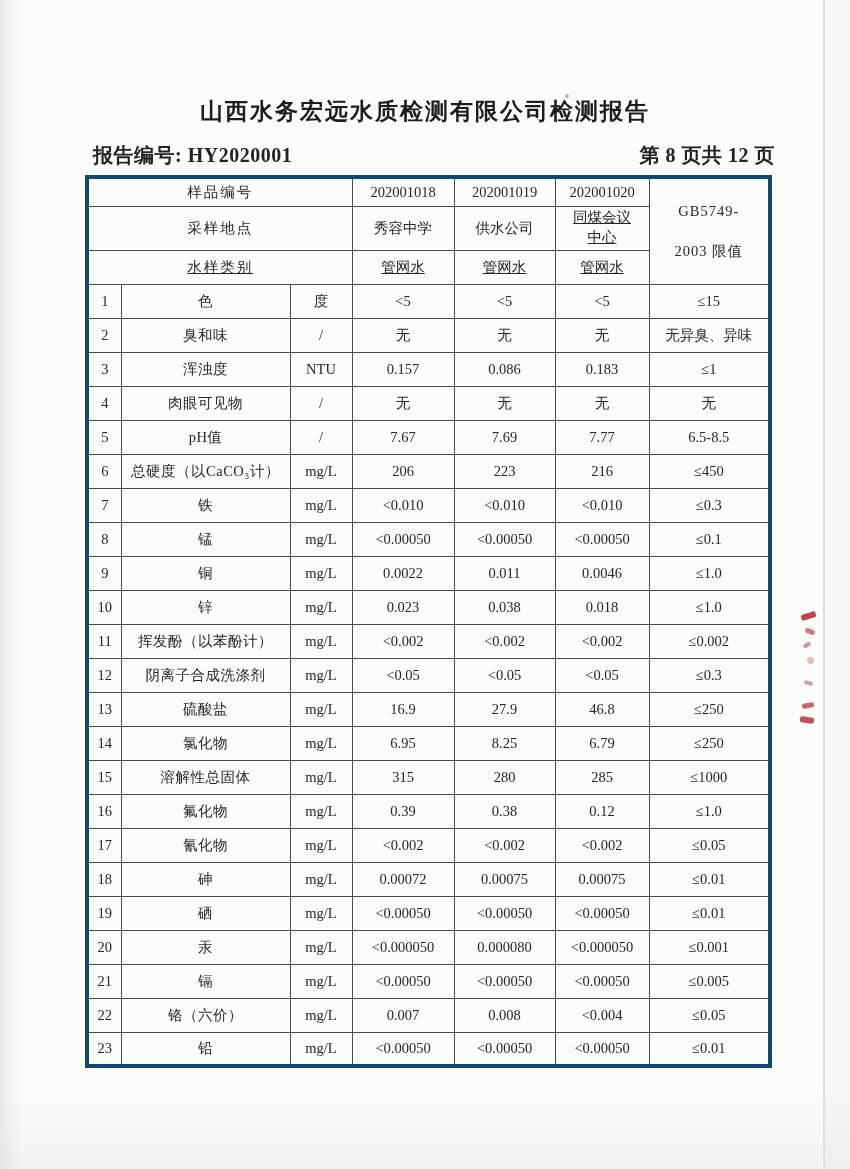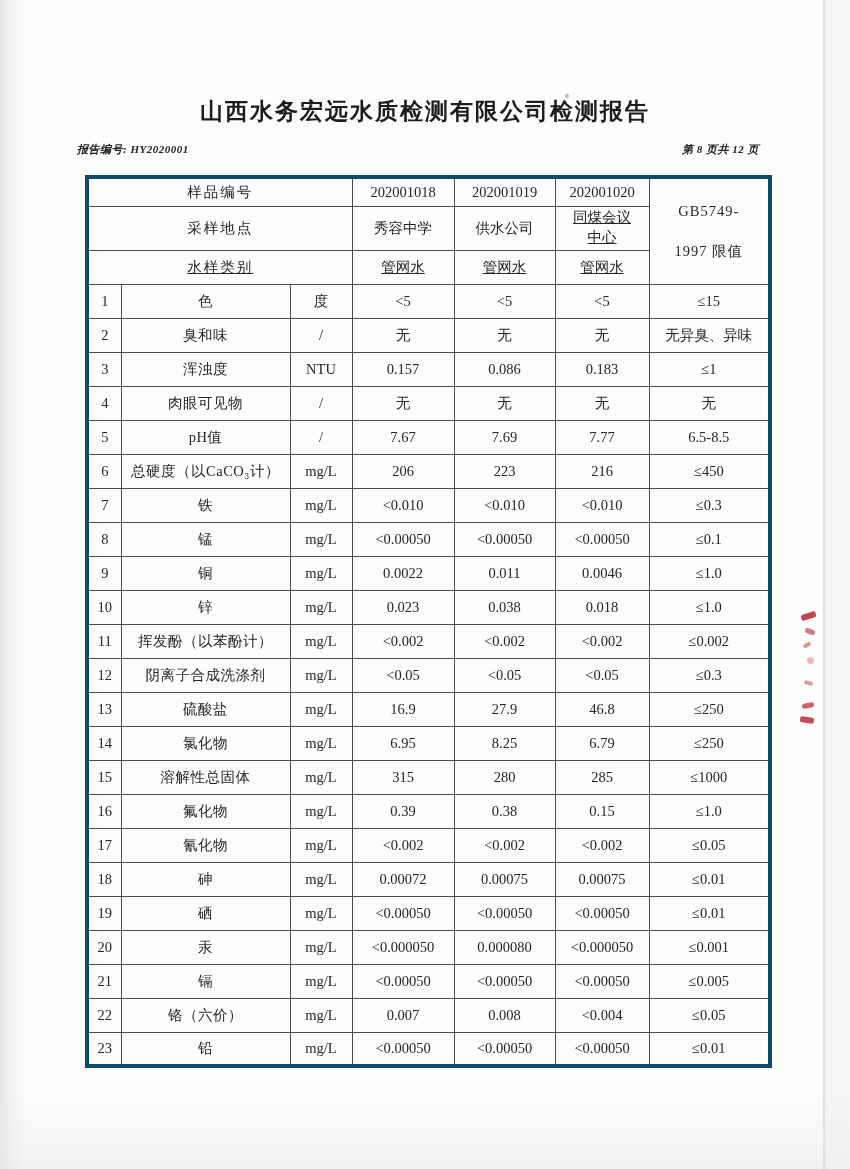--- a/index.html
+++ b/index.html
@@ -35,22 +35,22 @@
   
   .stamp{position:absolute;left:795px;top:585px;width:28px;height:160px;pointer-events:none;}
   .stamp i{position:absolute;display:block;border-radius:2px;}
   
   .doc-title{
     position:absolute;top:96px;left:0;width:850px;text-align:center;
     font-family:"Liberation Sans","DejaVu Sans",sans-serif;
     font-size:23px;font-weight:bold;letter-spacing:2px;color:#1c1c1c;
   }
   .meta-line{
-    position:absolute;top:142px;left:77px;width:682px;height:24px;
-    font-size:11px;font-weight:bold;color:#222;font-style:italic;
+    position:absolute;top:142px;left:93px;width:682px;height:24px;
+    font-size:20px;font-weight:bold;color:#222;
   }
   .report-no{position:absolute;left:0;top:0;letter-spacing:.5px;}
   .page-info{position:absolute;right:0;top:0;letter-spacing:.5px;}
   
   table.results{
     position:absolute;left:85px;top:175px;width:683px;
     border-collapse:collapse;table-layout:fixed;
     border:4px solid #0c4a6e;
   }
   table.results td{
@@ -106,21 +106,21 @@
     <col style="width:121px">
   </colgroup>
   <thead>
     <tr class="hdr-1">
       <td colspan="3" class="label-cell">样品编号</td>
       <td>202001018</td>
       <td>202001019</td>
       <td>202001020</td>
       <td rowspan="3" class="limit-head">
         <span>GB5749-</span><br>
-        <span>1997 限值</span>
+        <span>2003 限值</span>
       </td>
     </tr>
     <tr class="hdr-2">
       <td colspan="3" class="label-cell">采样地点</td>
       <td>秀容中学</td>
       <td>供水公司</td>
       <td><span class="wrap-narrow">同煤会议中心</span></td>
     </tr>
     <tr class="hdr-3">
       <td colspan="3" class="label-cell">水样类别</td>
@@ -264,21 +264,21 @@
     <td>280</td>
     <td>285</td>
     <td>≤1000</td>
   </tr>
       <tr>
     <td>16</td>
     <td class="name-cell">氟化物</td>
     <td>mg/L</td>
     <td>0.39</td>
     <td>0.38</td>
-    <td>0.15</td>
+    <td>0.12</td>
     <td>≤1.0</td>
   </tr>
       <tr>
     <td>17</td>
     <td class="name-cell">氰化物</td>
     <td>mg/L</td>
     <td>&lt;0.002</td>
     <td>&lt;0.002</td>
     <td>&lt;0.002</td>
     <td>≤0.05</td>

